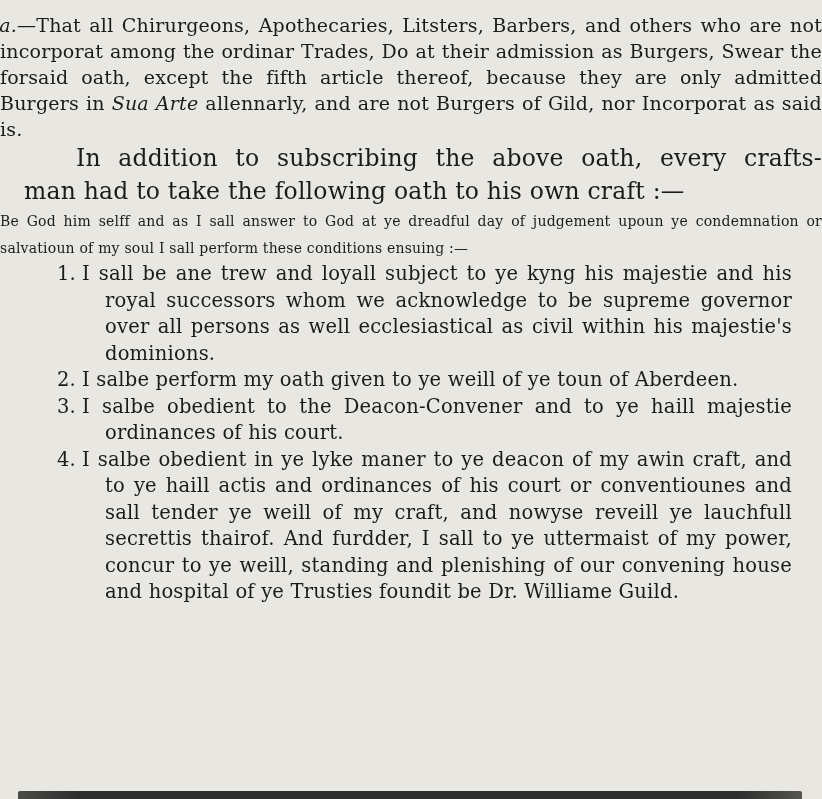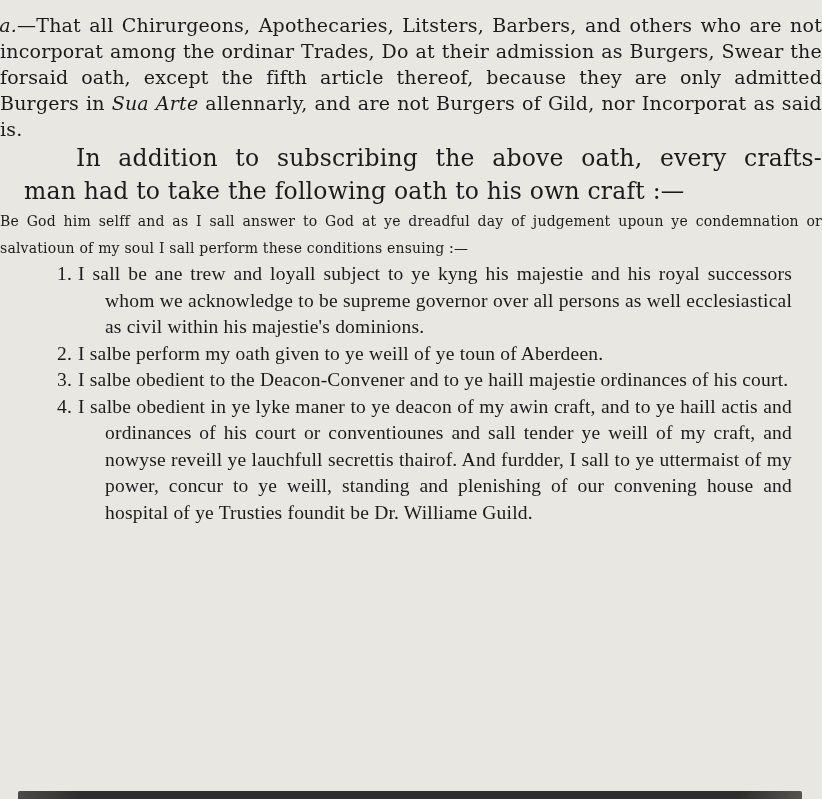--- a/index.html
+++ b/index.html
@@ -65,21 +65,20 @@
   .oath-list {
     margin: 0 30px 0 57px;
   }
   .oath-item {
     padding-left: 48px;
     text-indent: -48px;
     font-size: 19.5px;
     line-height: 26.5px;
     text-align: justify;
     letter-spacing: 0.2px;
-    font-family: Liberation Serif, serif;
   }
   .oath-item .num {
     padding-right: 6px;
   }
 
   .page-bottom-shadow {
     position: absolute;
     left: 18px;
     right: 20px;
     bottom: 0;

